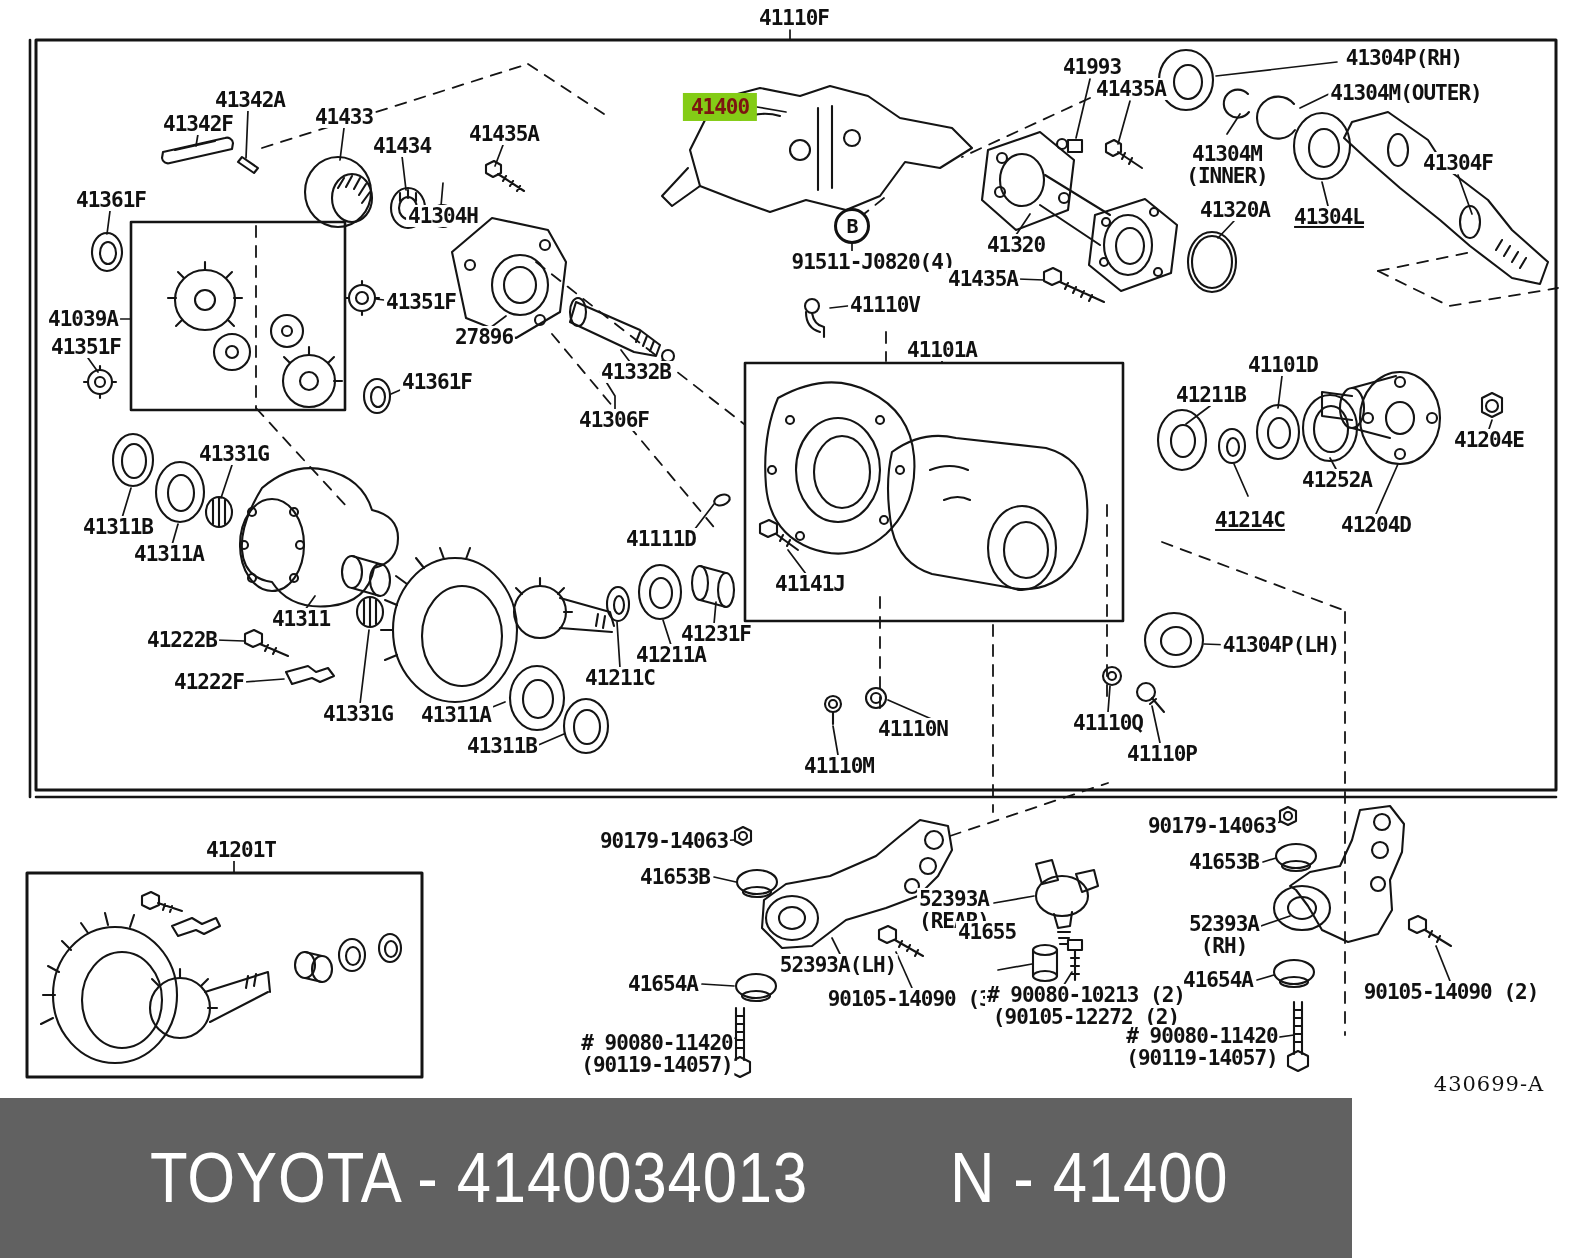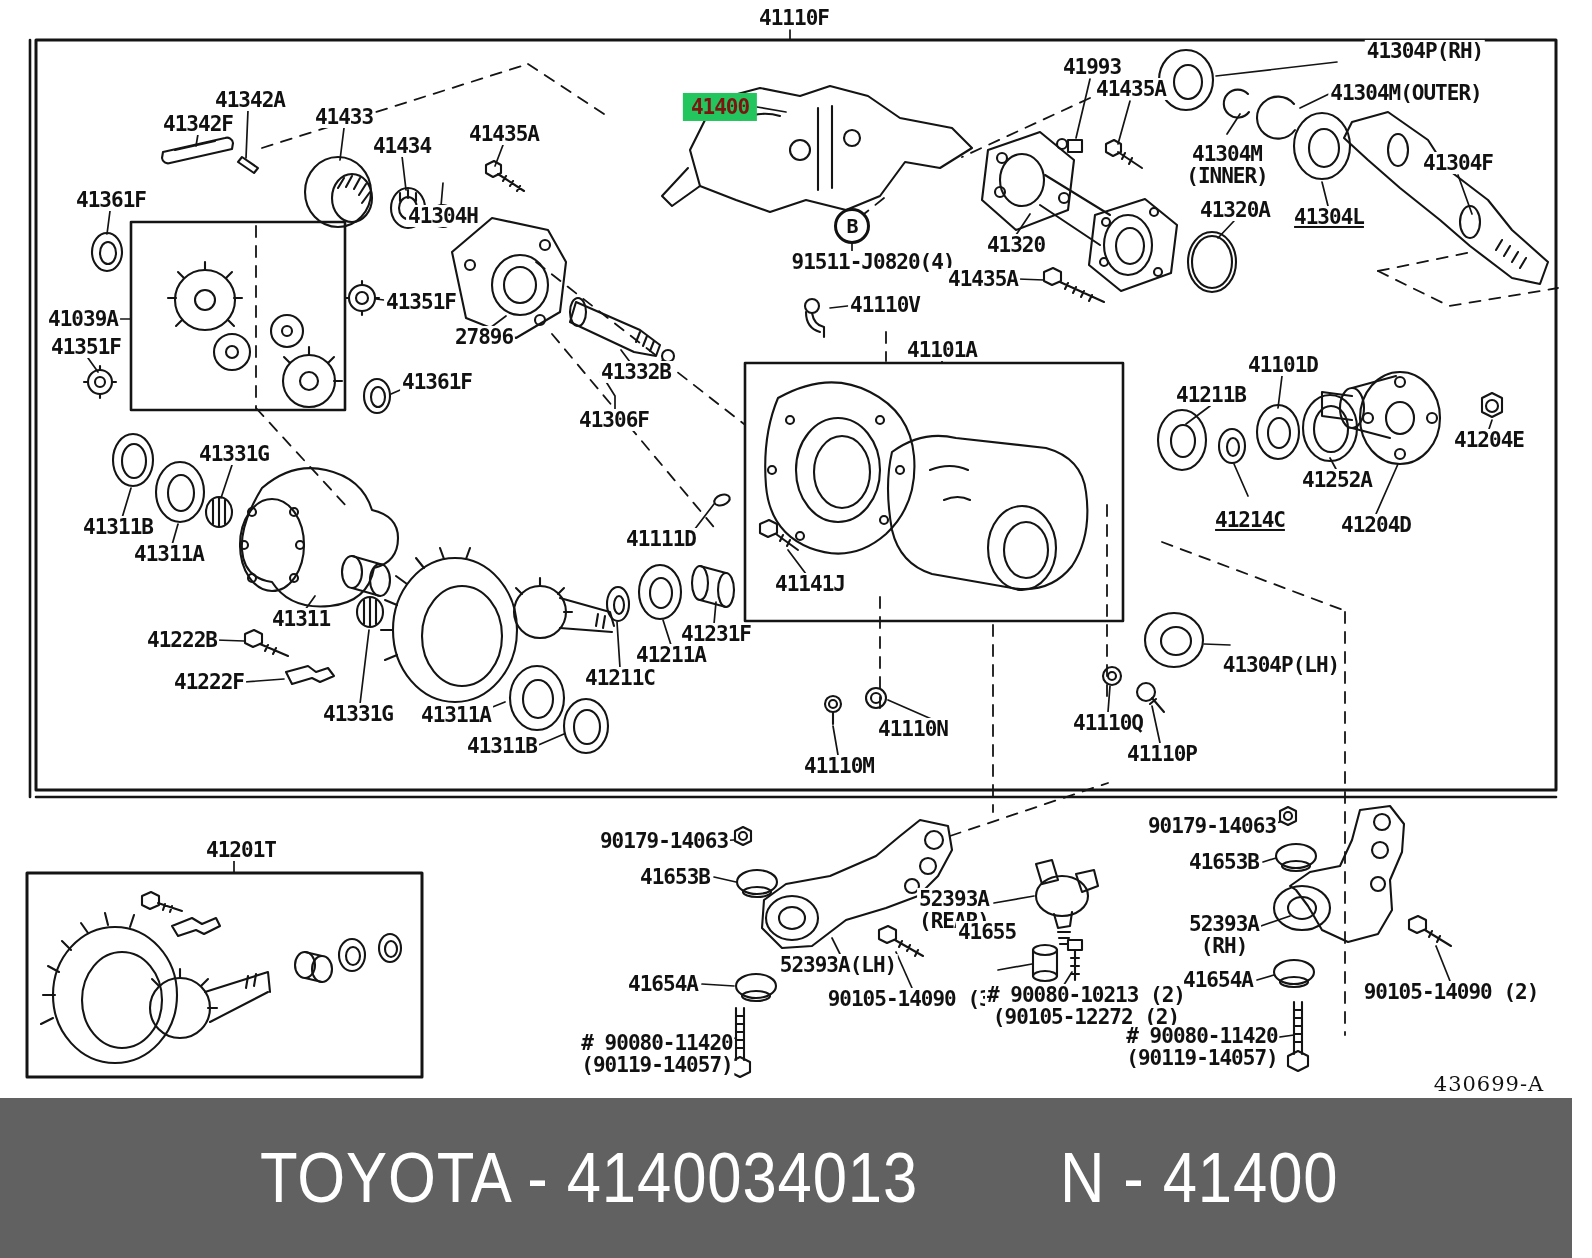--- a/index.html
+++ b/index.html
@@ -3,25 +3,25 @@
 <meta charset="utf-8">
 <style>
   html,body{margin:0;padding:0;background:#fff;width:1592px;height:1258px;overflow:hidden;
     font-family:"DejaVu Sans Mono", monospace;}
   #stage{position:relative;width:1592px;height:1258px;background:#ffffff;}
   #art{position:absolute;left:0;top:0;}
   #labels{position:absolute;left:0;top:0;width:1592px;height:963px;}
   .lbl{position:absolute;transform:translate(-50%,-50%);
     font:700 21px "DejaVu Sans Mono", monospace;letter-spacing:-1px;line-height:1.05;
     color:#111;white-space:pre;text-align:center;background:#fff;padding:0 2px;}
-  .lbl.highlight{background:#22c55e;color:#7c1510;padding:3px 8px;}
+  .lbl.highlight{background:#84cc16;color:#7c1510;padding:3px 8px;}
   .lbl.circle{width:30px;height:30px;border:3px solid #111;border-radius:50%;
     display:flex;align-items:center;justify-content:center;padding:0;font-size:20px;background:#fff;}
   .lbl.docref{font:400 21px "DejaVu Serif", serif;letter-spacing:1px;background:transparent;}
-  #footer{position:absolute;left:0;top:1098px;width:1572px;height:160px;
+  #footer{position:absolute;left:0;top:1098px;width:1352px;height:160px;
     display:flex;align-items:center;justify-content:center;gap:78px;}
   #footer span{color:#fff;font-family:"Liberation Sans", sans-serif;font-weight:400;
     font-size:70px;transform:scaleX(0.88);transform-origin:center;white-space:nowrap;letter-spacing:1px;}
 </style>
 </head>
 <body>
 
 <div id="stage">
 
 <svg id="art" width="1592" height="1258" viewBox="0 0 1592 1258" xmlns="http://www.w3.org/2000/svg">
@@ -532,36 +532,36 @@
       <div class="lbl" style="left: 716px; top: 634px;">41231F</div>
       <div class="lbl" style="left: 661px; top: 539px;">41111D</div>
       <div class="lbl" style="left: 810px; top: 584px;">41141J</div>
       <div class="lbl" style="left: 942px; top: 350px;">41101A</div>
       <div class="lbl" style="left: 885px; top: 305px;">41110V</div>
       <div class="lbl" style="left: 873px; top: 262px;">91511-J0820(4)</div>
       <div class="lbl circle" style="left: 852px; top: 226px;">B</div>
       <div class="lbl highlight" style="left: 720px; top: 107px;">41400</div>
       <div class="lbl" style="left: 1092px; top: 67px;">41993</div>
       <div class="lbl" style="left: 1131px; top: 89px;">41435A</div>
-      <div class="lbl" style="left: 1404px; top: 51px; margin-left: 21px;">41304P(RH)</div>
+      <div class="lbl" style="left: 1404px; top: 58px;">41304P(RH)</div>
       <div class="lbl" style="left: 1406px; top: 93px;">41304M(OUTER)</div>
       <div class="lbl" style="left: 1227px; top: 165px;">41304M
 (INNER)</div>
       <div class="lbl" style="left: 1458px; top: 163px;">41304F</div>
       <div class="lbl" style="left: 1329px; top: 217px; text-decoration: underline;">41304L</div>
       <div class="lbl" style="left: 1016px; top: 245px;">41320</div>
       <div class="lbl" style="left: 1235px; top: 210px;">41320A</div>
       <div class="lbl" style="left: 983px; top: 279px;">41435A</div>
       <div class="lbl" style="left: 1211px; top: 395px;">41211B</div>
       <div class="lbl" style="left: 1283px; top: 365px;">41101D</div>
       <div class="lbl" style="left: 1489px; top: 440px;">41204E</div>
       <div class="lbl" style="left: 1250px; top: 520px; text-decoration: underline;">41214C</div>
       <div class="lbl" style="left: 1337px; top: 480px;">41252A</div>
       <div class="lbl" style="left: 1376px; top: 525px;">41204D</div>
-      <div class="lbl" style="left: 1281px; top: 645px; margin-top: 20px;">41304P(LH)</div>
+      <div class="lbl" style="left: 1281px; top: 645px;">41304P(LH)</div>
       <div class="lbl" style="left: 1108px; top: 723px;">41110Q</div>
       <div class="lbl" style="left: 1162px; top: 754px;">41110P</div>
       <div class="lbl" style="left: 913px; top: 729px;">41110N</div>
       <div class="lbl" style="left: 839px; top: 766px;">41110M</div>
       <div class="lbl" style="left: 241px; top: 850px;">41201T</div>
       <div class="lbl" style="left: 664px; top: 841px;">90179-14063</div>
       <div class="lbl" style="left: 675px; top: 877px;">41653B</div>
       <div class="lbl" style="left: 838px; top: 965px;">52393A(LH)</div>
       <div class="lbl" style="left: 663px; top: 984px;">41654A</div>
       <div class="lbl" style="left: 915px; top: 999px;">90105-14090 (3)</div>

